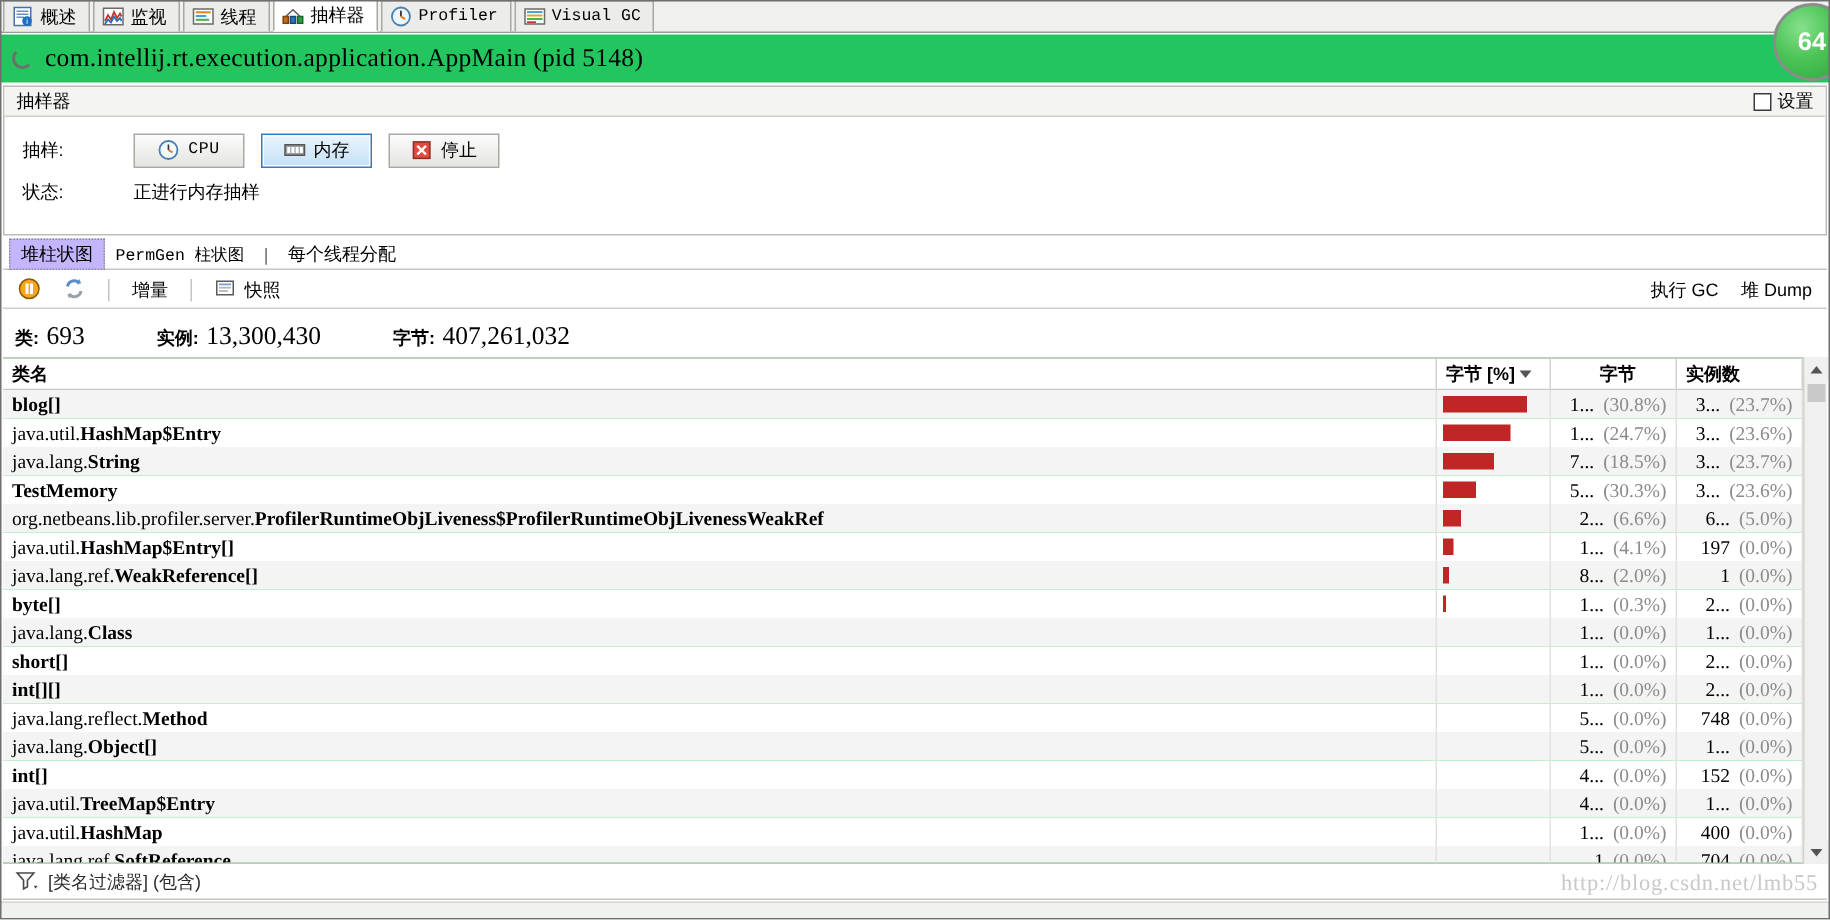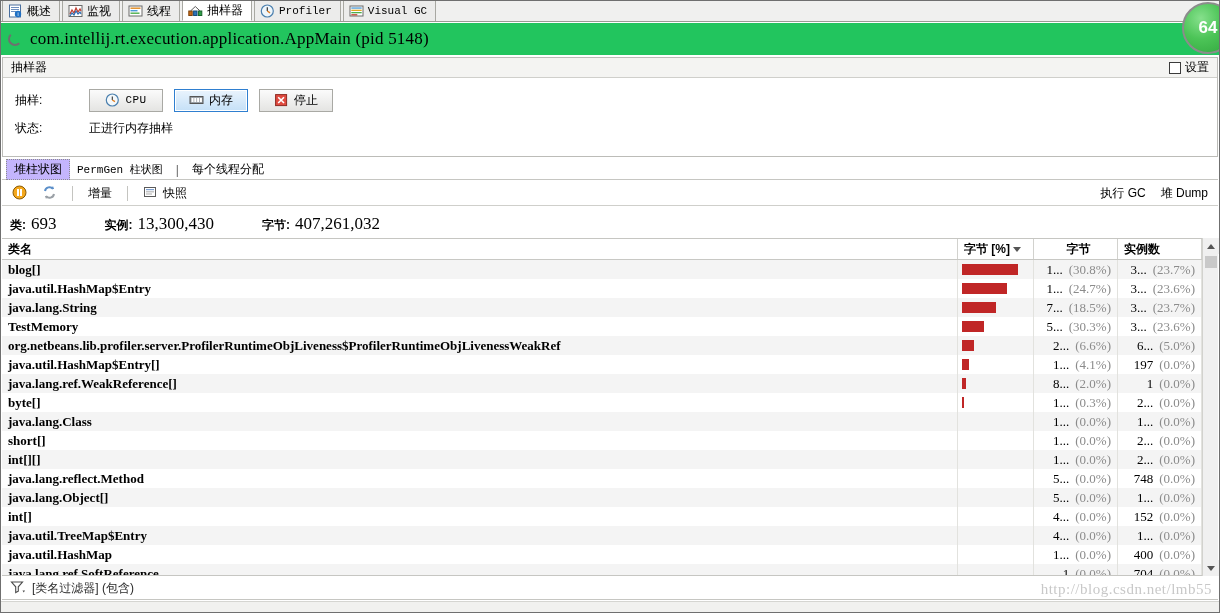--- a/index.html
+++ b/index.html
@@ -185,21 +185,21 @@
   .trow { display: flex; height: 19px; align-items: stretch; }
   .trow.odd { background: #f4f4f4; }
   .trow.even { background: #ffffff; }
   .td {
     display: flex; align-items: center;
     padding-left: 6px;
     border-right: 1px solid #e2e2de;
     overflow: hidden; white-space: nowrap;
   }
   .td.cls { font-family: "Liberation Serif", serif; font-size: 13px; }
-  .td.cls .pkg { font-weight: bold; }
+  .td.cls .pkg { font-weight: normal; }
   .td.cls .cn { font-weight: bold; }
   .td.bar { position: relative; padding-left: 4px; }
   .barfill { height: 11px; background: #c02626; }
   .td.num {
     justify-content: flex-end; padding-right: 6px; gap: 6px;
     font-family: "Liberation Serif", serif; font-size: 13px;
   }
   .td.num .pct { color: #8b8b8b; }
   .td.num .nval { }
 

